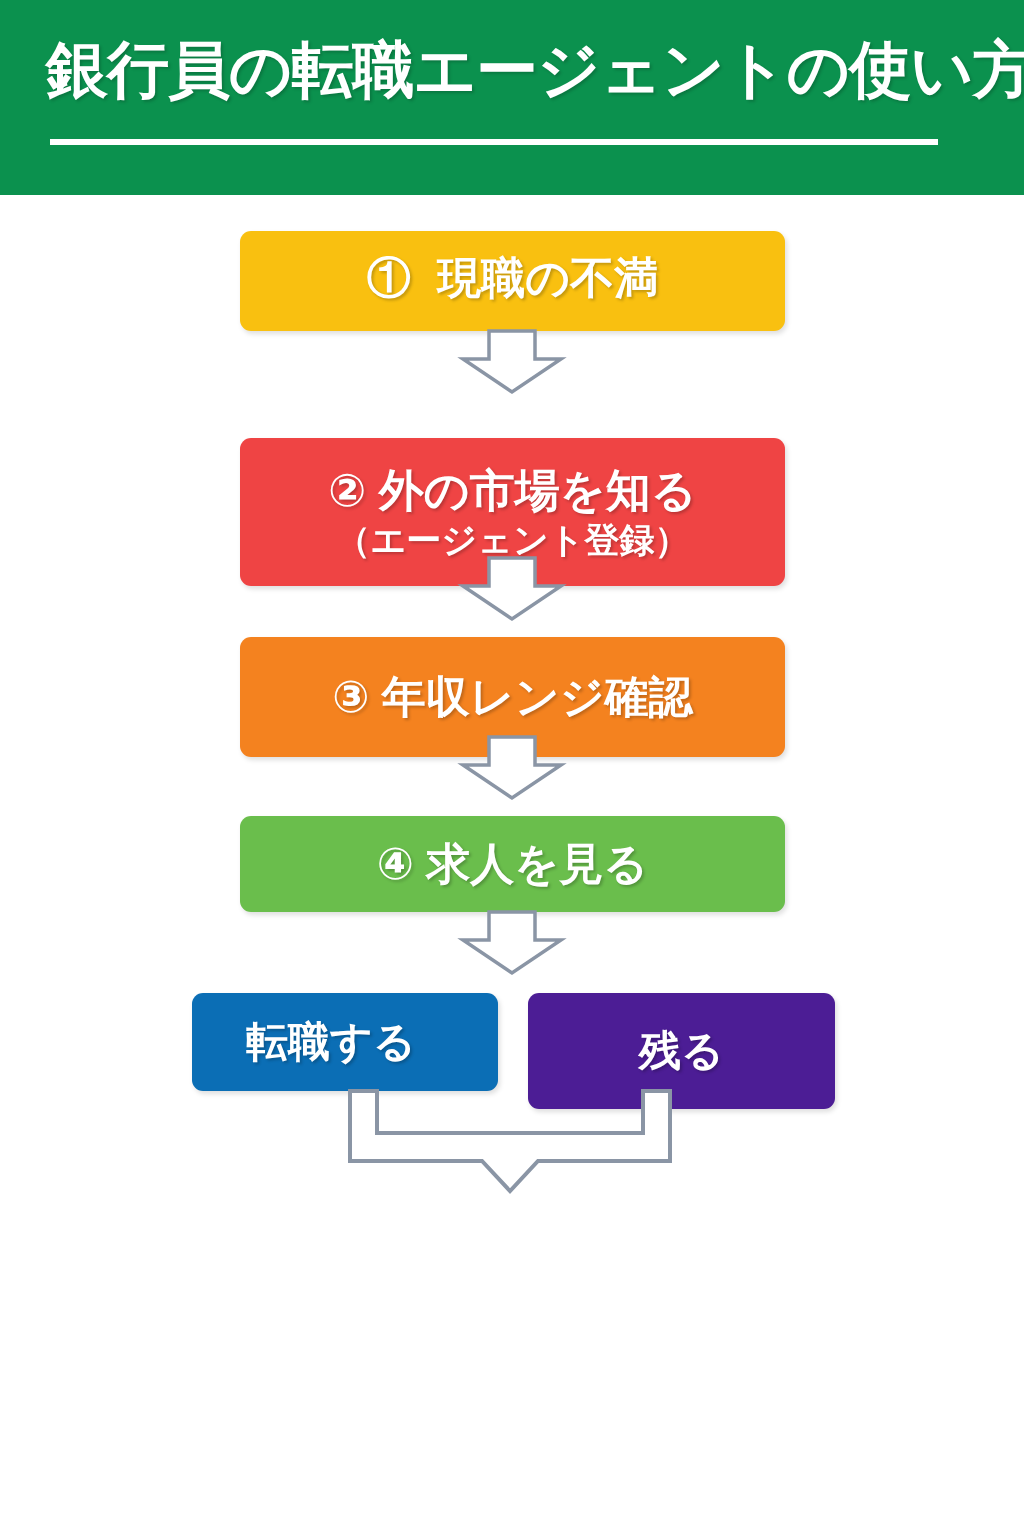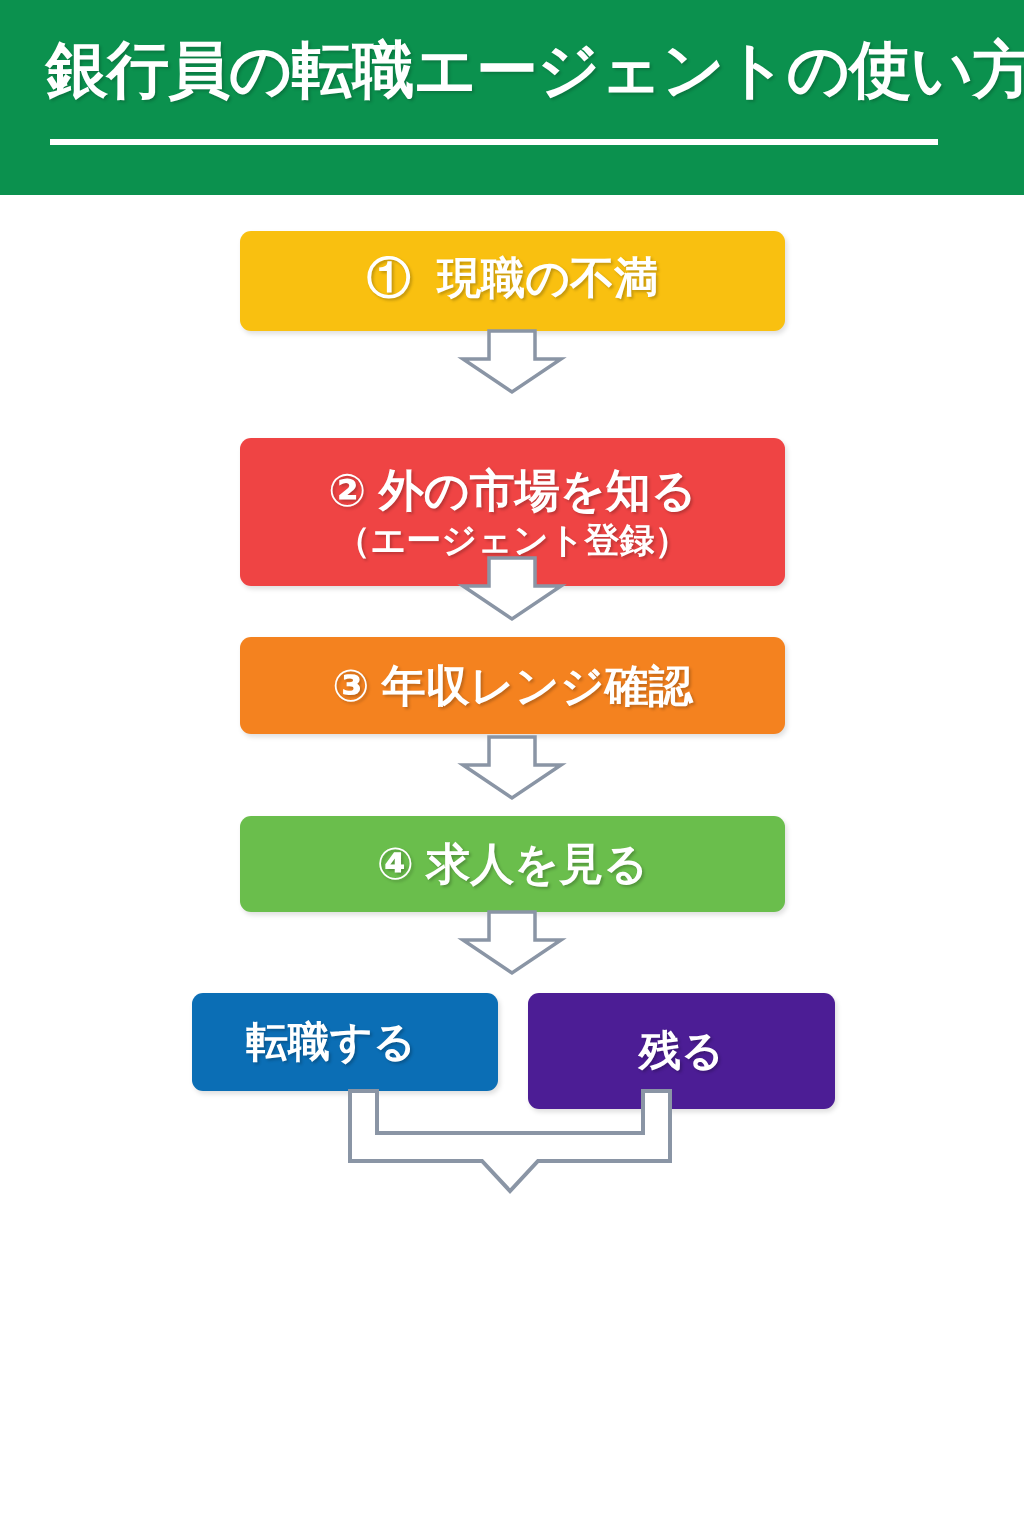--- a/index.html
+++ b/index.html
@@ -78,21 +78,21 @@
     text-shadow: 2px 2px 3px rgba(0,0,0,0.22);
     white-space: nowrap;
     text-align: center;
   }
 
   
   .node-main { left: 240px; width: 545px; }
 
   #node-1 { top: 58px;  height: 100px; background: #f9c010; font-family: Liberation Mono, monospace; }
   #node-2 { top: 237px; height: 148px; background: #ef4444; margin-top: 28px; }
-  #node-3 { top: 464px; height: 97px; background: #f4821f; }
+  #node-3 { top: 464px; height: 120px; background: #f4821f; }
   #node-4 { top: 643px; height: 96px;  background: #6abe4c; }
 
   #node-1 .node-label { font-size: 44px; line-height: 52px; }
   #node-2 .node-label { font-size: 45px; line-height: 54px; }
   #node-2 .node-sub   { font-size: 35px; line-height: 40px; margin-top: 2px; }
   #node-3 .node-label { font-size: 44px; line-height: 52px; }
   #node-4 .node-label { font-size: 44px; line-height: 52px; }
 
   
   #node-branch-left {

